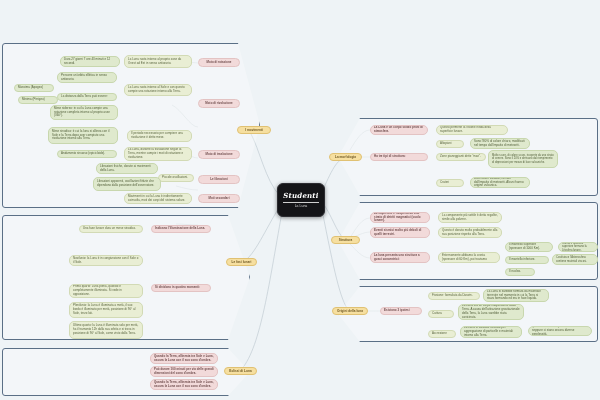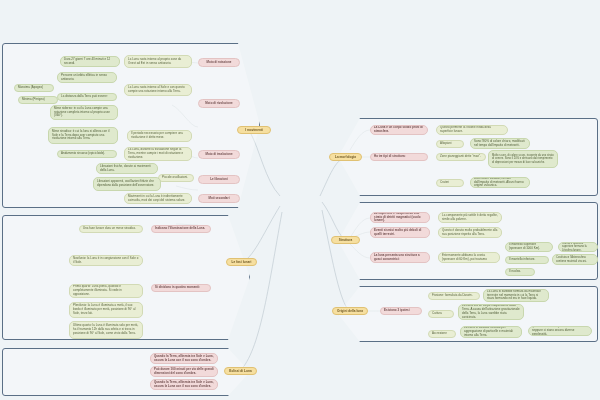--- a/index.html
+++ b/index.html
@@ -112,20 +112,24 @@
               clip-path:polygon(0 0,226px 0,248px 62px,226px 125px,0 125px);"></div>
   <div class="panel" style="left:2px;top:348px;width:248px;height:48px;
               clip-path:polygon(0 0,226px 0,248px 24px,226px 48px,0 48px);"></div>
   <div class="panel" style="left:338px;top:118px;width:260px;height:78px;
               clip-path:polygon(22px 0,260px 0,260px 78px,22px 78px,0 39px);"></div>
   <div class="panel" style="left:338px;top:202px;width:260px;height:78px;
               clip-path:polygon(22px 0,260px 0,260px 78px,22px 78px,0 39px);"></div>
   <div class="panel" style="left:338px;top:286px;width:260px;height:56px;
               clip-path:polygon(22px 0,260px 0,260px 56px,22px 56px,0 28px);"></div>
 
+  <div class="node center" style="left:277px;top:183px;width:48px;height:34px;">
+    <span class="t1">Studenti</span>
+    <span class="t2">La Luna</span>
+  </div>
 
   <div class="node lvl1" style="left:237px;top:126px;width:34px;height:8px;">I movimenti</div>
   <div class="node lvl1" style="left:226px;top:258px;width:31px;height:8px;">Le fasi lunari</div>
   <div class="node lvl1" style="left:224px;top:367px;width:33px;height:8px;">Eclissi di Luna</div>
   <div class="node lvl1" style="left:329px;top:153px;width:33px;height:8px;">La morfologia</div>
   <div class="node lvl1" style="left:331px;top:236px;width:29px;height:8px;">Struttura</div>
   <div class="node lvl1" style="left:332px;top:307px;width:36px;height:8px;">Origini della luna</div>
 
   <div class="node lvl2" style="left:198px;top:58px;width:42px;height:9px;">Moto di rotazione</div>
   <div class="node lvl2" style="left:198px;top:99px;width:42px;height:9px;">Moto di rivoluzione</div>

